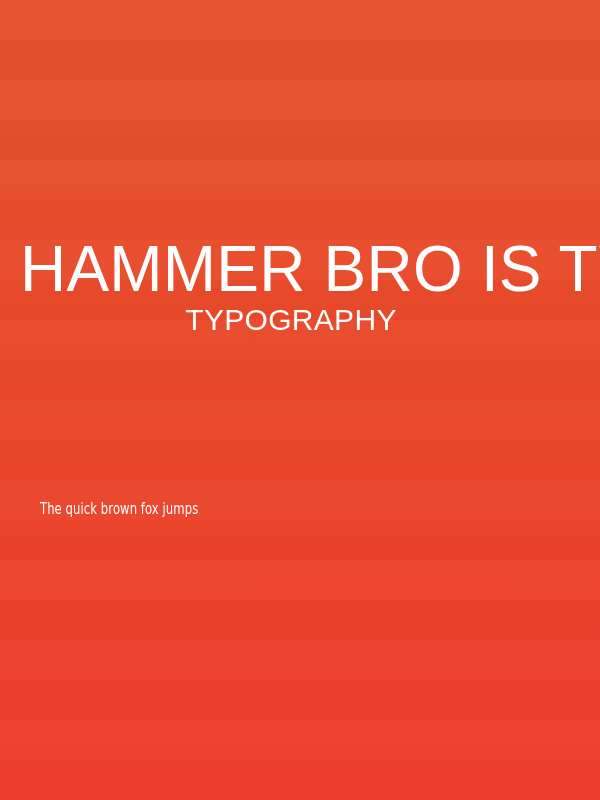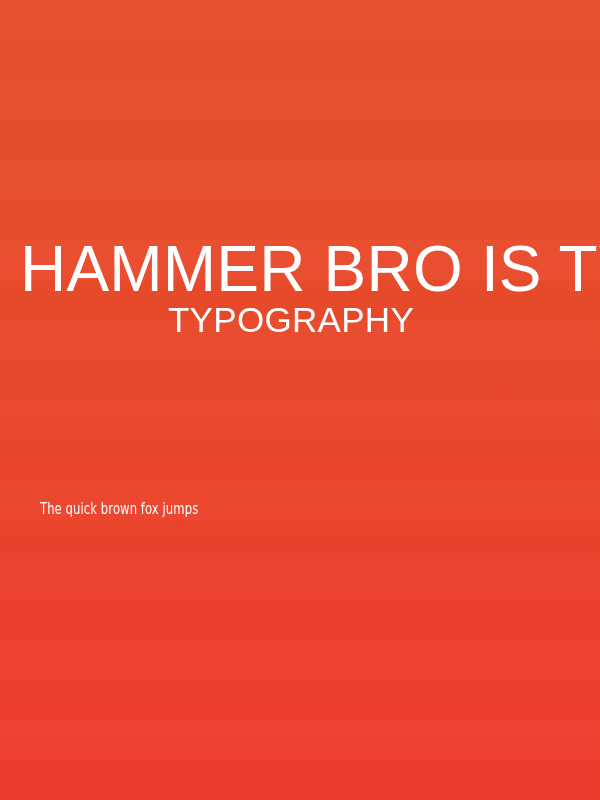--- a/index.html
+++ b/index.html
@@ -71,21 +71,21 @@
 
   
   #subtitle {
     left: 0;
     top: 301px;
     width: 582px;
     text-align: center;
     white-space: nowrap;
     color: #FFFFFF;
     font-family: "Liberation Sans", sans-serif;
-    font-size: 35px;
+    font-size: 30px;
     font-weight: 400;
     line-height: 38px;
     letter-spacing: 0.3px;
   }
 
   
   #body-sample {
     left: 40px;
     top: 483px;
     white-space: nowrap;

